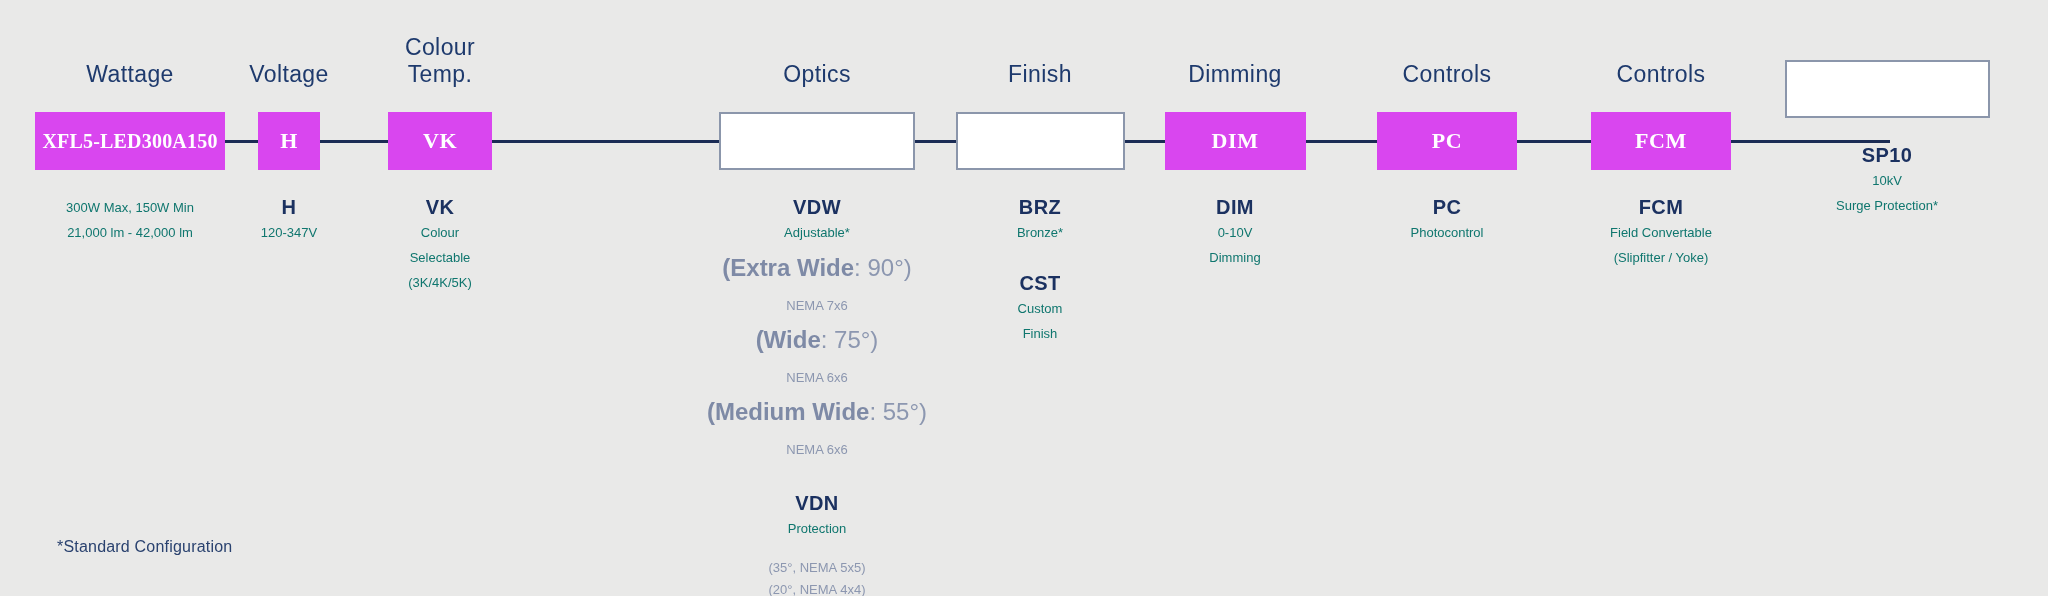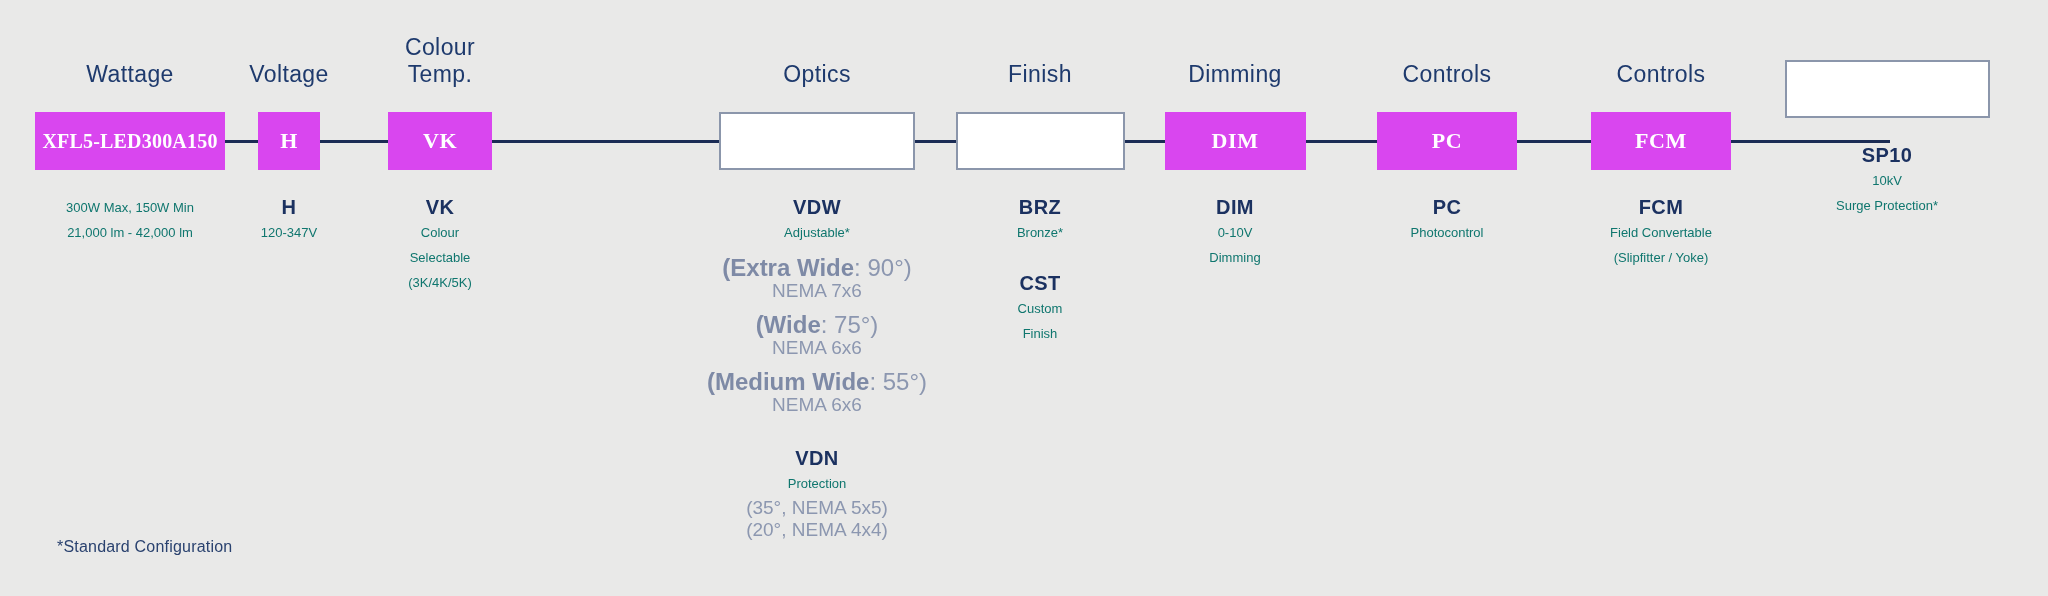--- a/index.html
+++ b/index.html
@@ -41,22 +41,22 @@
   }
   .txt {
     display:block; font-size:13px; color:#0f766e; line-height:25px;
     white-space:pre-line;
   }
   .muted-line {
     display:block; font-size:24px; color:#8c97b0; line-height:22px;
   }
   .muted-line b { font-weight:bold; color:#7e8aa6; }
   .muted {
-    display:block; font-size:19px; color:#8c97b0; line-height:22px;
-    white-space:pre-line; margin-top:1px;
+    display:block; font-size:13px; color:#8c97b0; line-height:22px;
+    white-space:pre-line; margin-top:16px;
   }
   .footnote {
     position:absolute; left:57px; top:538px;
     font-size:16px; color:#2a426f; letter-spacing:0.2px;
   }
 </style>
 </head>
 <body>
 
 <div class="canvas">

